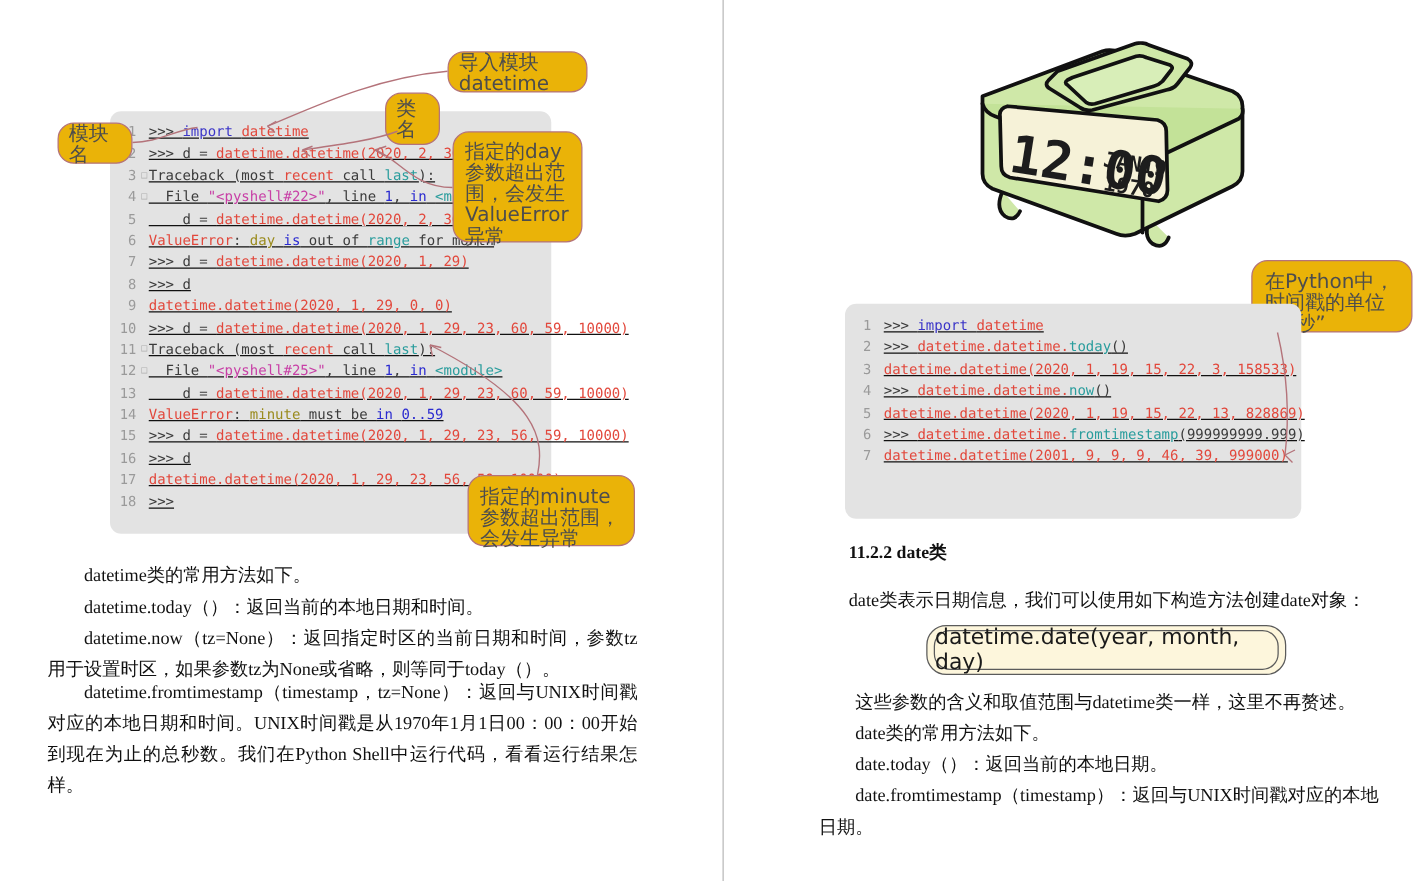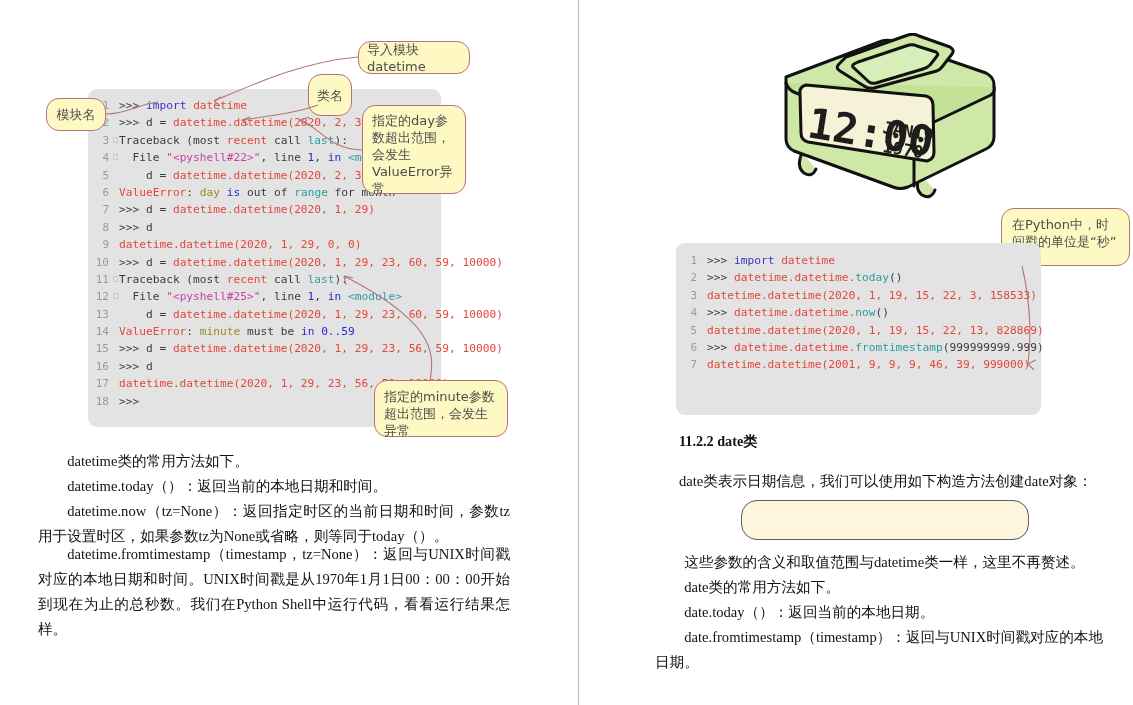--- a/index.html
+++ b/index.html
@@ -5,42 +5,42 @@
   html,body{margin:0;padding:0;background:#ffffff;}
   body{width:1133px;height:705px;position:relative;overflow:hidden;
        font-family:"Liberation Serif","DejaVu Serif",serif;color:#111;}
   .page{position:absolute;top:0;left:0;width:1133px;height:705px;}
 
   
   .divider{position:absolute;left:578px;top:0;width:1px;height:705px;background:#b9b9b9;}
 
   
   .codeblock{position:absolute;background:#e3e3e3;border-radius:9px;
-             font-family:"DejaVu Sans Mono","Liberation Mono",monospace;}
+             font-family:"DejaVu Sans Mono","Liberation Mono",monospace;text-decoration:underline;}
   .cl{display:block;white-space:pre;height:17.4px;line-height:17.4px;font-size:11.2px;}
   .ln{display:inline-block;width:19px;text-align:right;color:#9a9a9a;
       margin-right:4px;font-size:11px;}
   .mk{display:inline-block;width:6px;color:#b0b0b0;font-size:8px;vertical-align:2px;}
   .mk.sp{color:transparent;}
 
   
   .t-def{color:#3b3b3b;}
   .t-kw{color:#3b35c8;}
   .t-name{color:#e2483c;}
   .t-str{color:#c83fa6;}
   .t-blt{color:#2a9d9d;}
   .t-err{color:#e2483c;}
   .t-var{color:#9a8b1e;}
   .t-blue{color:#2a2ad0;}
 
   
   .callout{position:absolute;border:1.3px solid #b4737a;border-radius:13px;
-           background:#fef9c3;color:#4d4d4d;
+           background:#eab308;color:#4d4d4d;
            font-family:"DejaVu Sans","Liberation Sans",sans-serif;
-           font-size:13px;line-height:17px;
+           font-size:16px;line-height:17px;
            box-sizing:border-box;padding:4px 8px;}
   .callout.center{display:flex;align-items:center;justify-content:center;padding:0 8px;}
 
   svg.leader{position:absolute;left:0;top:0;width:1133px;height:705px;overflow:visible;
              pointer-events:none;}
   svg.leader path{fill:none;stroke:#b4737a;stroke-width:1.1px;}
 
   
   .para{position:absolute;font-size:14.6px;line-height:25px;text-align:justify;
         font-family:"Liberation Serif","DejaVu Serif",serif;}
@@ -152,20 +152,21 @@
       <span class="cl"><span class="ln">5</span><span class="mk sp">&nbsp;</span><span class="t-name">datetime.datetime(2020, 1, 19, 15, 22, 13, 828869)</span></span>
       <span class="cl"><span class="ln">6</span><span class="mk sp">&nbsp;</span><span class="t-def">&gt;&gt;&gt; </span><span class="t-name">datetime.datetime.</span><span class="t-blt">fromtimestamp</span><span class="t-def">(999999999.999)</span></span>
       <span class="cl"><span class="ln">7</span><span class="mk sp">&nbsp;</span><span class="t-name">datetime.datetime(2001, 9, 9, 9, 46, 39, 999000)</span></span>
     </div>
 
   <div class="heading" style="left:679px;top:432px;">11.2.2 date类</div>
 
   <div class="para" style="left:679px;top:469px;width:420px;">date类表示日期信息，我们可以使用如下构造方法创建date对象：</div>
 
   <div class="ybox-outer" style="left:741px;top:500px;width:288px;height:40px;"></div>
+  <div class="ybox-inner" style="left:747px;top:504px;width:276px;height:32px;">datetime.date(year, month, day)</div>
 
   <div class="para indent" style="left:655px;top:550px;width:448px;">这些参数的含义和取值范围与datetime类一样，这里不再赘述。</div>
   <div class="para indent" style="left:655px;top:575px;width:448px;">date类的常用方法如下。</div>
   <div class="para indent" style="left:655px;top:600px;width:448px;">date.today（）：返回当前的本地日期。</div>
   <div class="para indent" style="left:655px;top:625px;width:448px;">date.fromtimestamp（timestamp）：返回与UNIX时间戳对应的本地日期。</div>
 
   <svg class="leader">
 
     <path d="M106 114 C 126 114, 140 104, 158 102"></path>
 

